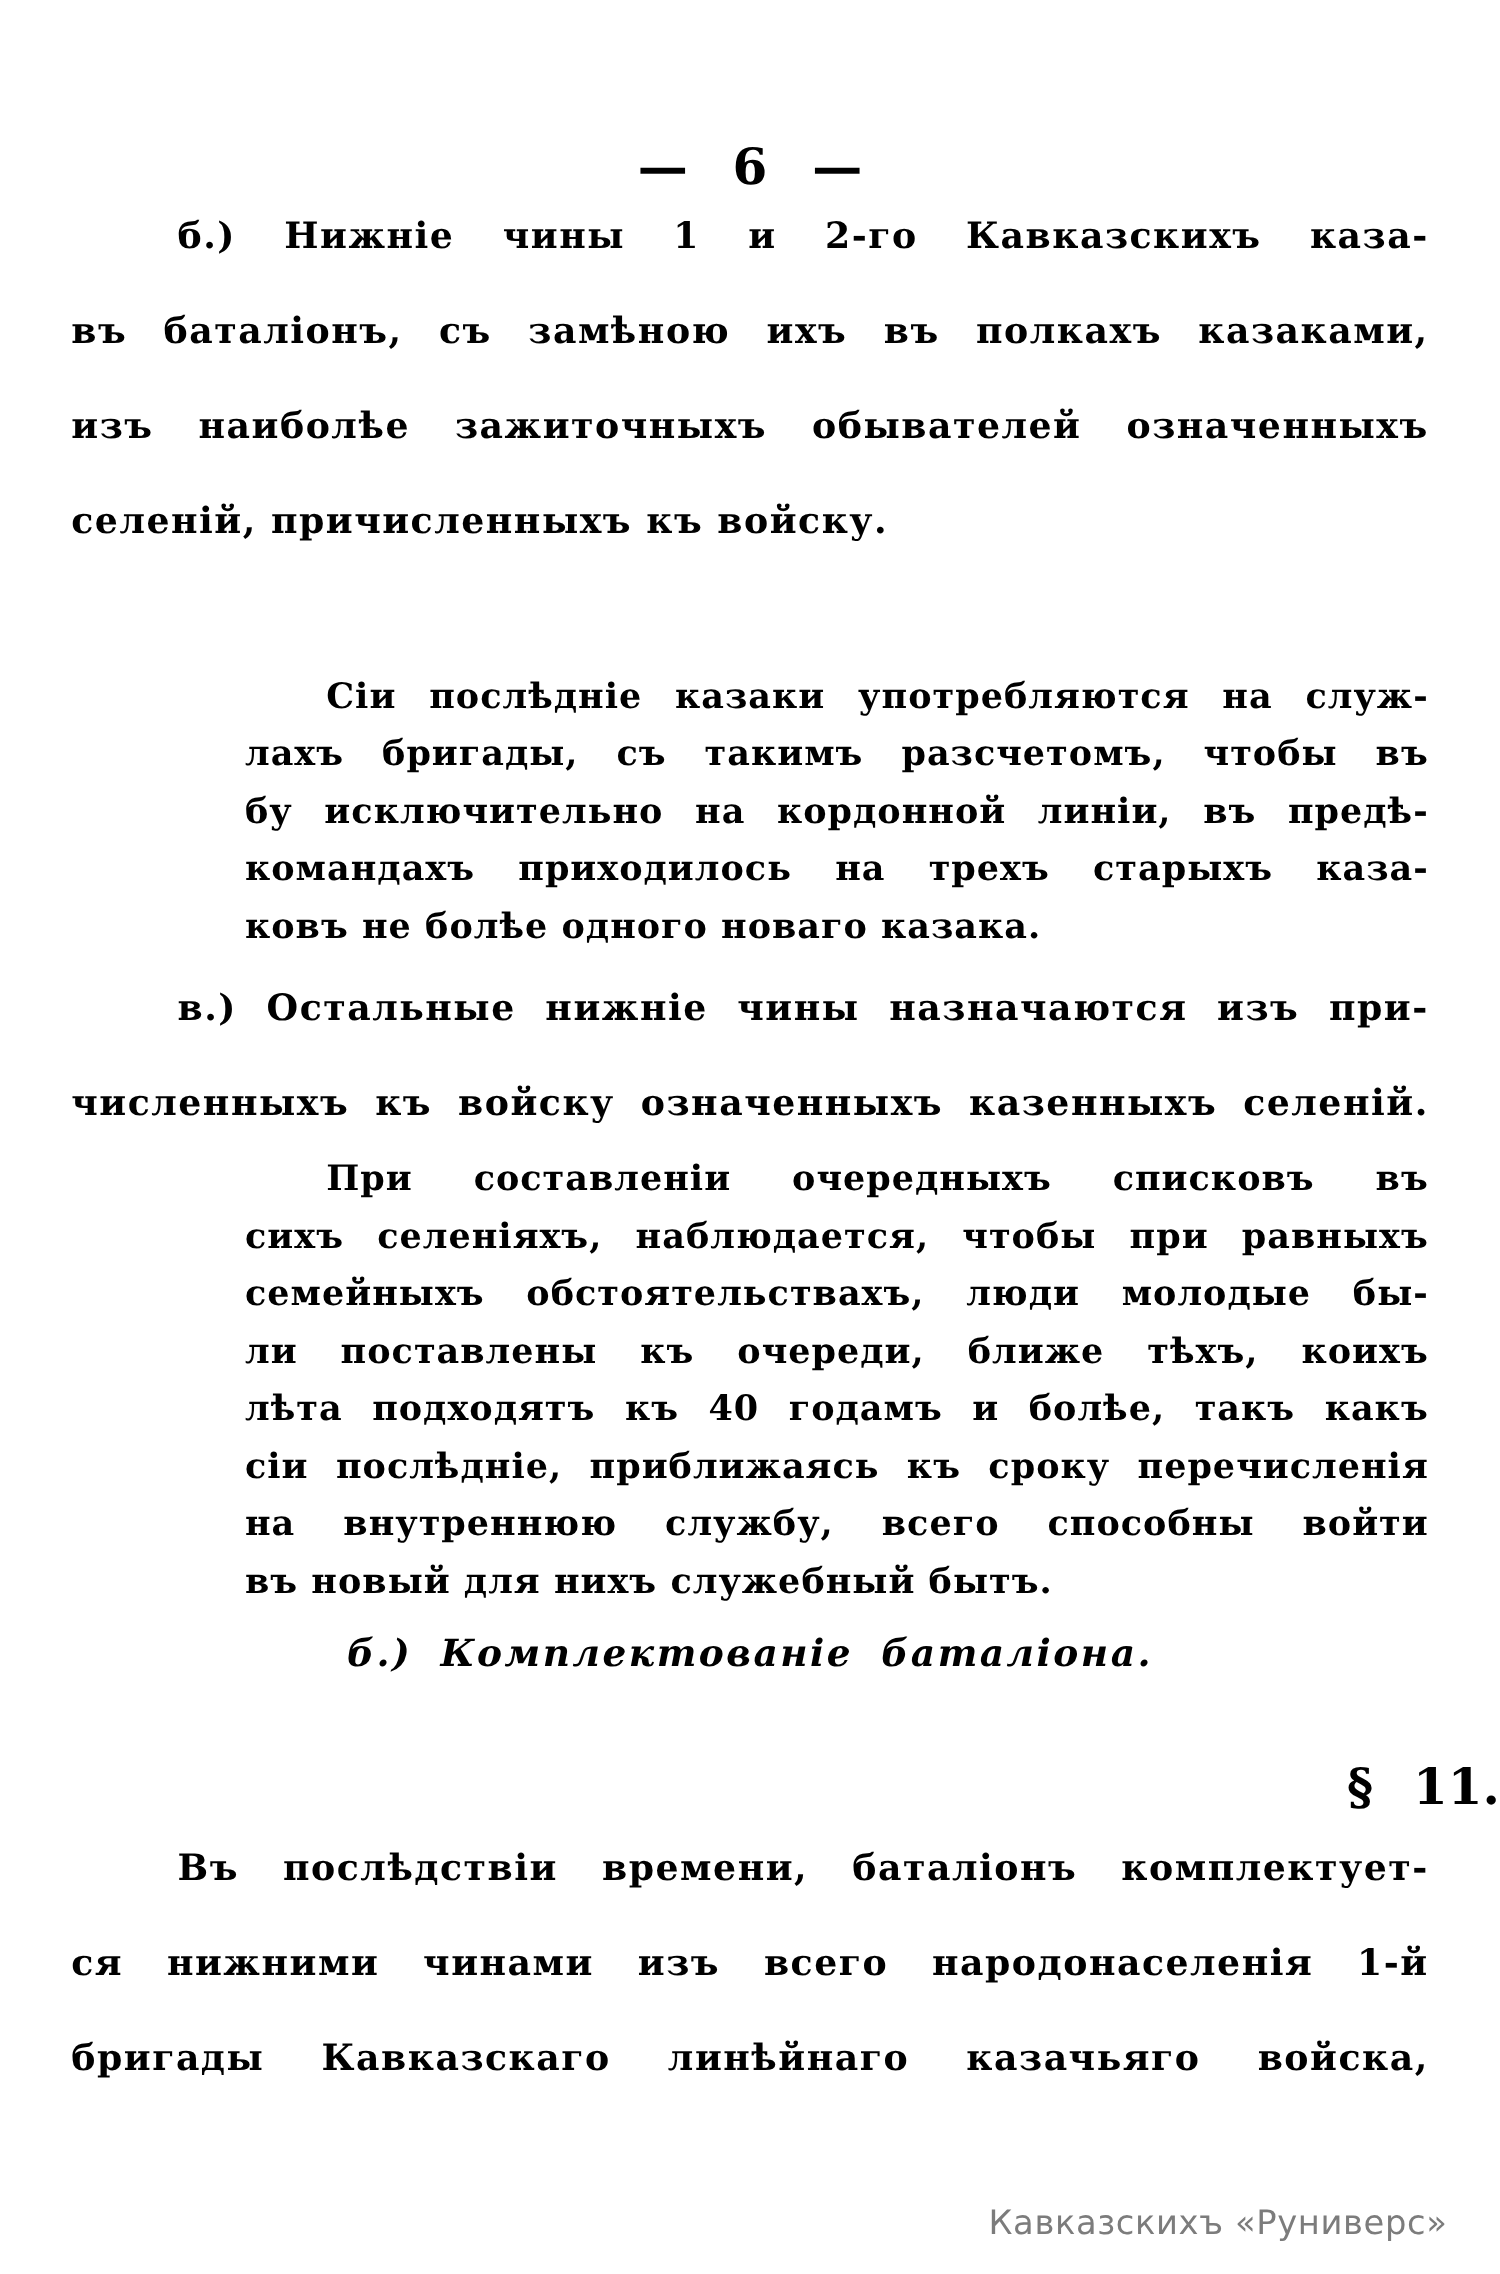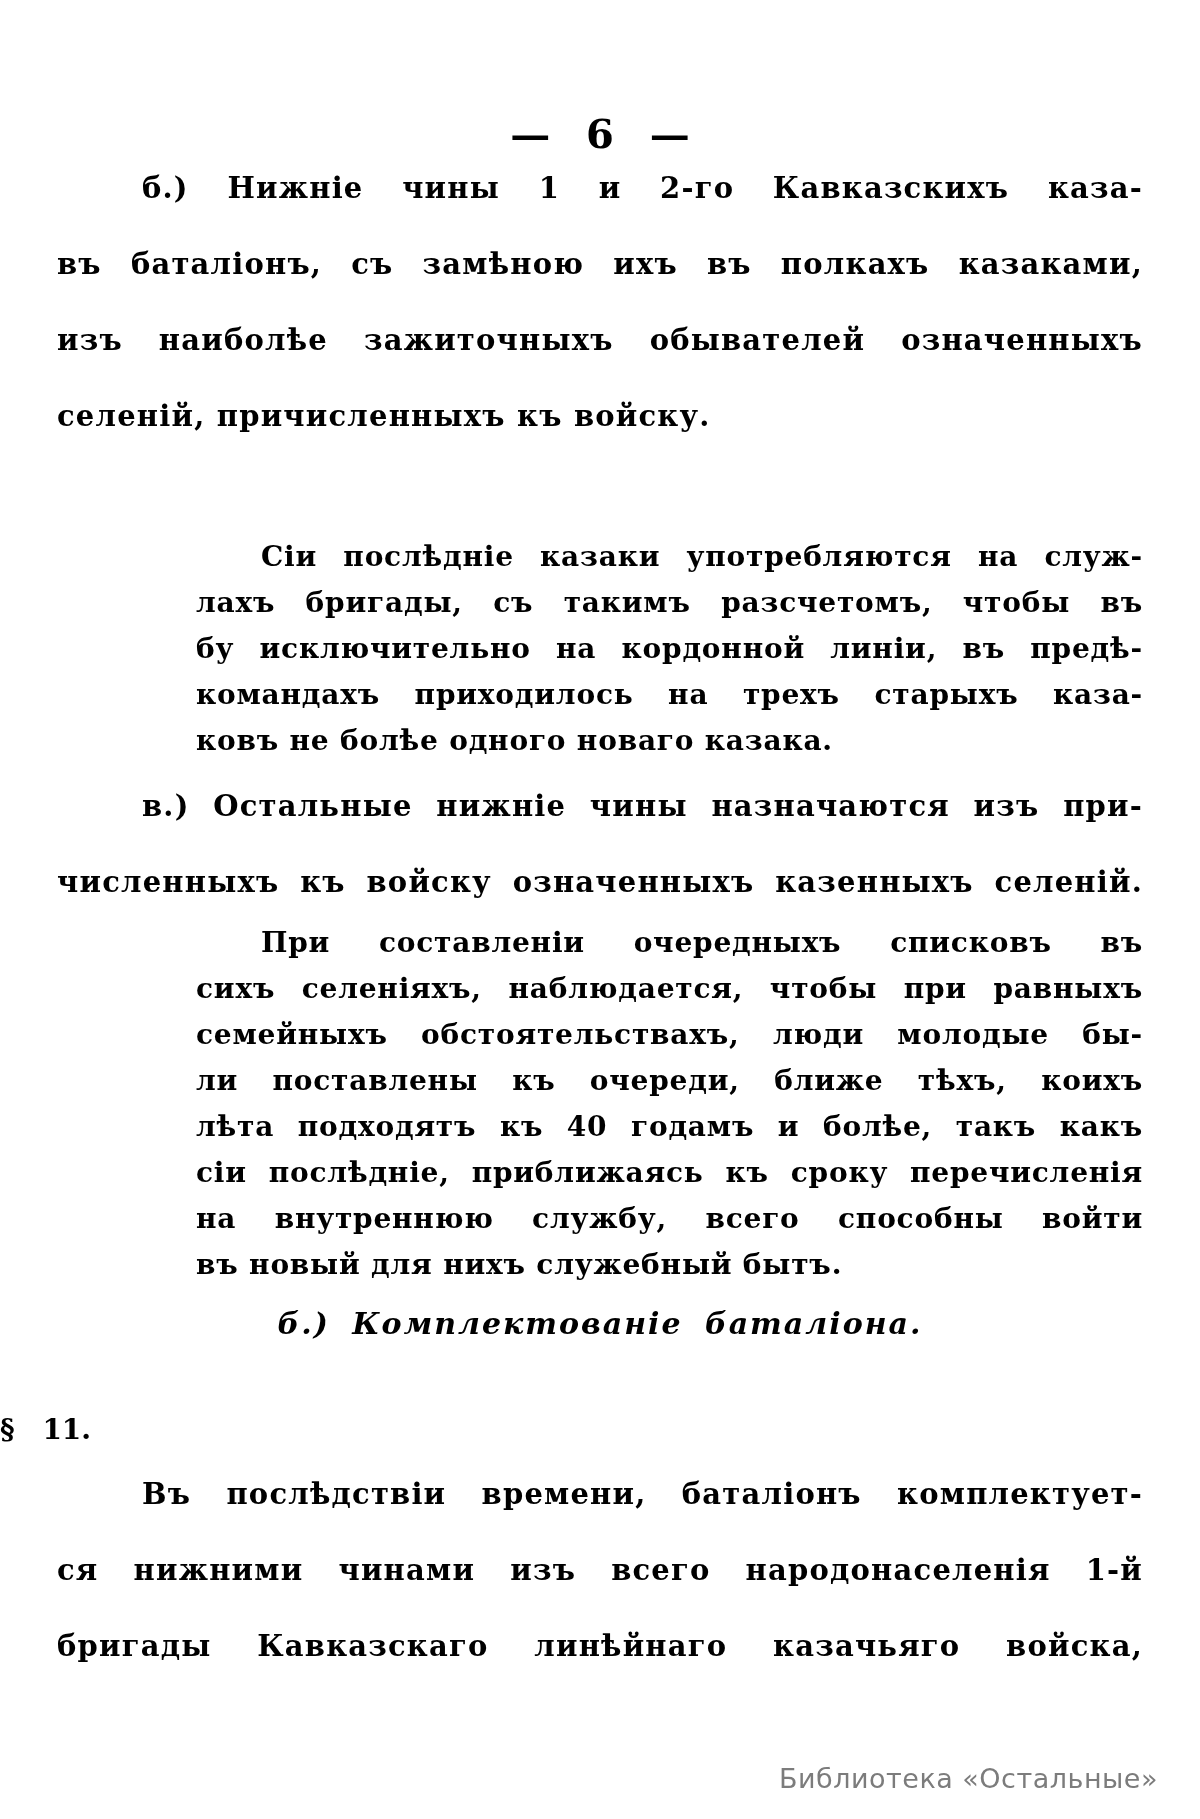--- a/index.html
+++ b/index.html
@@ -73,23 +73,23 @@
     font-size: 30px;
     letter-spacing: 2px;
     word-spacing: 10px;
     line-height: 54px;
   }
   .section-mark {
     position: absolute;
     left: 0;
     width: 100%;
     top: 1402px;
-    text-align: left;
+    text-align: right;
     font-weight: 700;
-    font-size: 28px;
+    font-size: 40px;
     word-spacing: 18px;
     line-height: 56px;
   }
   .watermark {
     position: absolute;
     right: 42px;
     top: 1762px;
     font-family: "DejaVu Sans", sans-serif;
     font-size: 27px;
     font-weight: 400;
@@ -140,15 +140,15 @@
 
   <div class="section-mark">§ 11.</div>
 
   <div class="block" style="top:1456px;">
     <div class="mainline indent-main">Въ послѣдствіи времени, баталіонъ комплектует-</div>
     <div class="mainline">ся нижними чинами изъ всего народонаселенія 1-й</div>
     <div class="mainline">бригады Кавказскаго линѣйнаго казачьяго войска,</div>
 
   </div>
 
-  <div class="watermark">Библиотека «Остальные»</div>
+  <div class="watermark">Кавказскихъ «Руниверс»</div>
 
 </div>
 
 </body></html>

